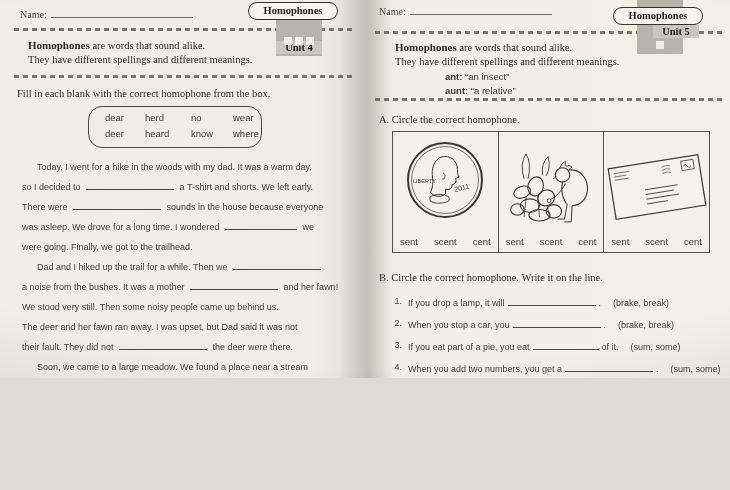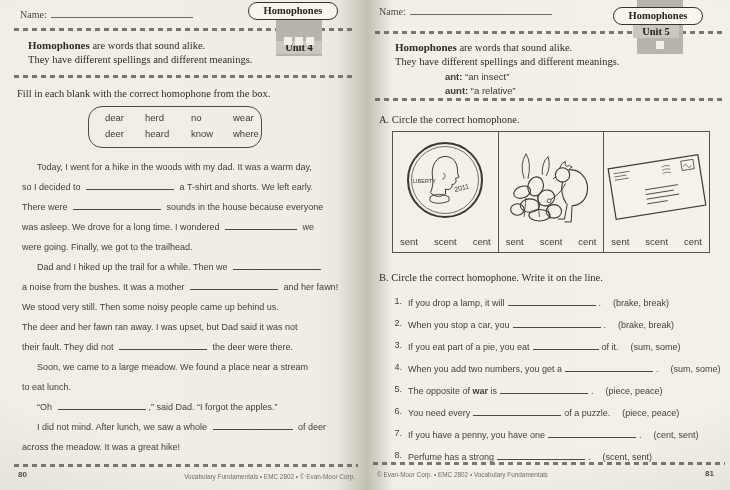--- a/index.html
+++ b/index.html
@@ -1,16 +1,16 @@
 <!DOCTYPE html>
 <html><head>
 <meta charset="utf-8">
 <style>
   html,body{margin:0;padding:0;background:#dedbd2;}
-  .book{position:relative;width:730px;height:490px;overflow:hidden;
+  .book{position:relative;width:730px;height:378px;overflow:hidden;
         font-family:"Liberation Sans",sans-serif;color:#3f3d37;
         background:#efece4;}
   .page{position:absolute;top:0;width:365px;height:490px;overflow:hidden;}
   .page-left{left:0;background:linear-gradient(90deg,#f1eee6 0%,#f0ede5 86%,#e1ded4 100%);}
   .page-right{left:365px;background:linear-gradient(90deg,#e0ddd3 0%,#f2efe7 8%,#f3f0e8 100%);}
   .spine{position:absolute;left:338px;top:0;width:54px;height:490px;pointer-events:none;
          background:linear-gradient(90deg,rgba(90,83,70,0) 0%,rgba(90,83,70,.18) 45%,rgba(90,83,70,.22) 55%,rgba(90,83,70,0) 100%);}
   .vignette{position:absolute;inset:0;pointer-events:none;
          background:radial-gradient(120% 95% at 50% 42%,rgba(0,0,0,0) 58%,rgba(73,66,53,.14) 90%,rgba(58,52,40,.28) 100%);}
   .abs{position:absolute;}
@@ -129,21 +129,21 @@
   <div class="page page-right">
 
     <div class="abs name-row" style="left:14px;top:5px;">
       <span>Name:</span><span class="name-line"></span>
     </div>
 
     <div class="rule" style="left:10px;top:31px;width:350px;"></div>
 
     <div class="ribbon" style="left:272px;top:0;height:54px;"></div>
     <div class="pill" style="left:248px;top:7px;">Homophones</div>
-    <div class="unit-name" style="left:268px;top:25px;">Unit 5</div>
+    <div class="unit-name" style="left:288px;top:25px;">Unit 5</div>
     <div class="sqrow" style="left:272px;top:41px;">
         <span class="sq"></span>
       </div>
 
     <div class="abs intro" style="left:30px;top:40px;width:290px;">
       <div><b>Homophones</b><span> are words that sound alike.</span></div>
       <div>They have different spellings and different meanings.</div>
     </div>
     <div class="abs defs" style="left:80px;top:70px;">
       <div><b>ant:</b><span> “an insect”</span></div>

